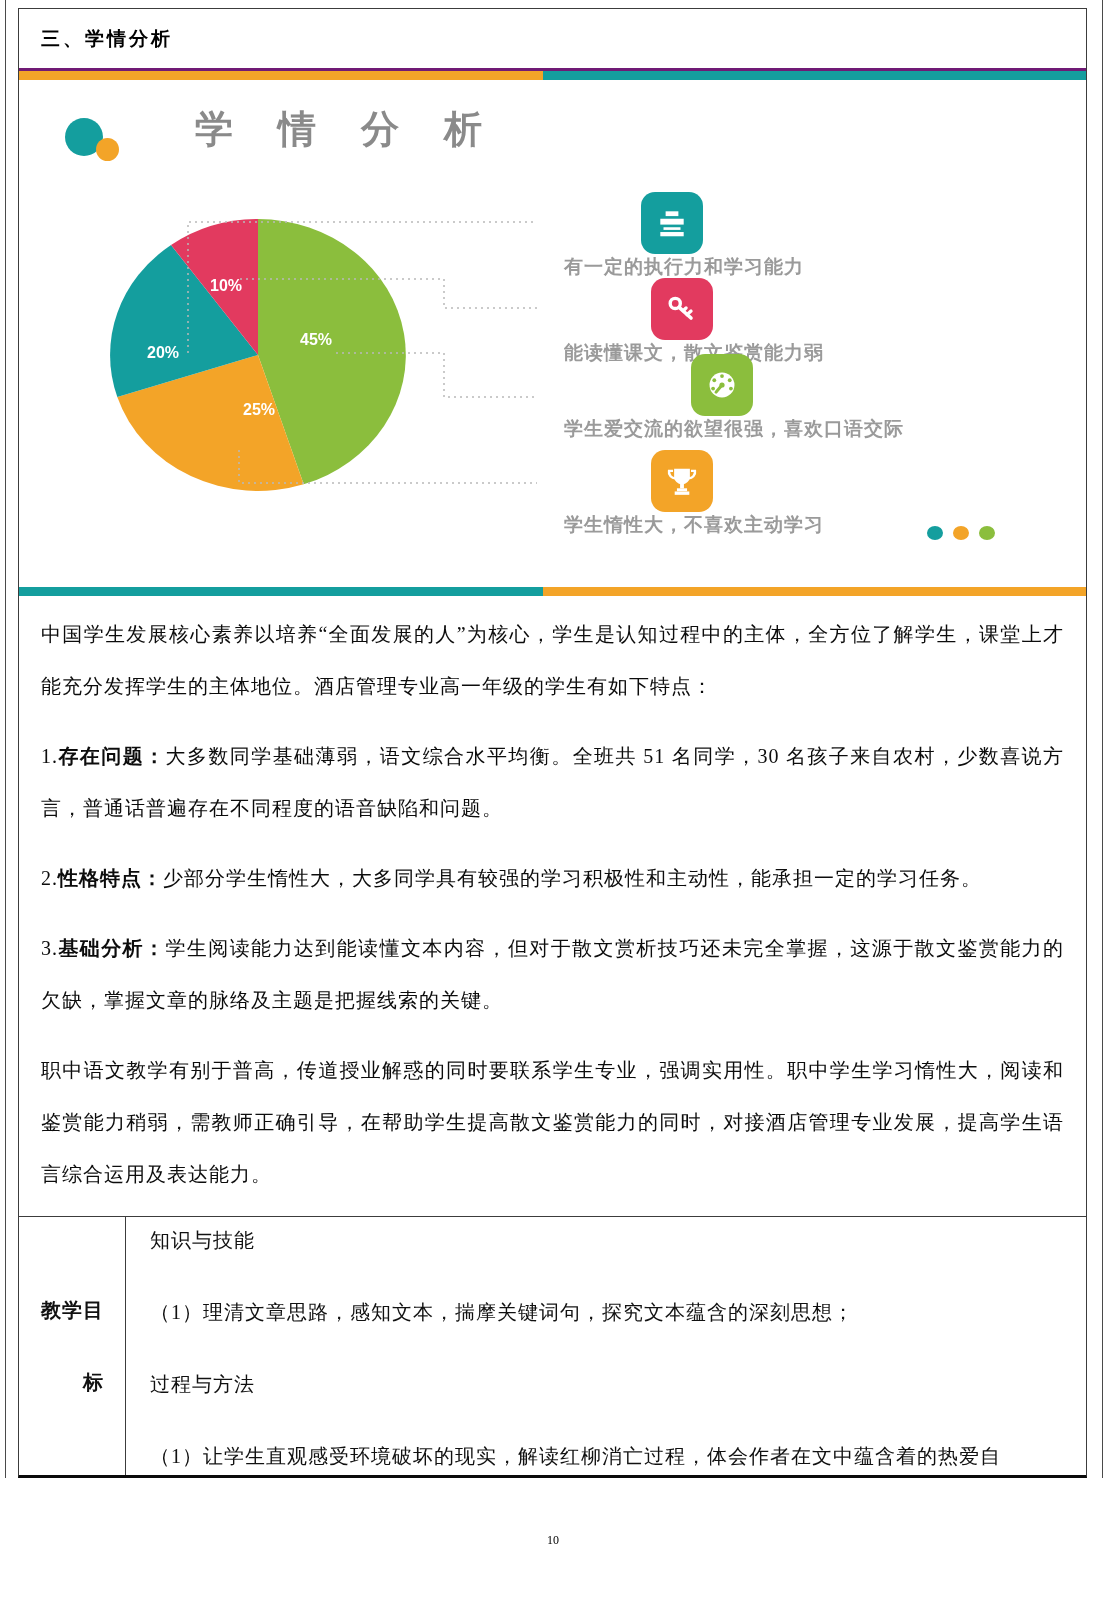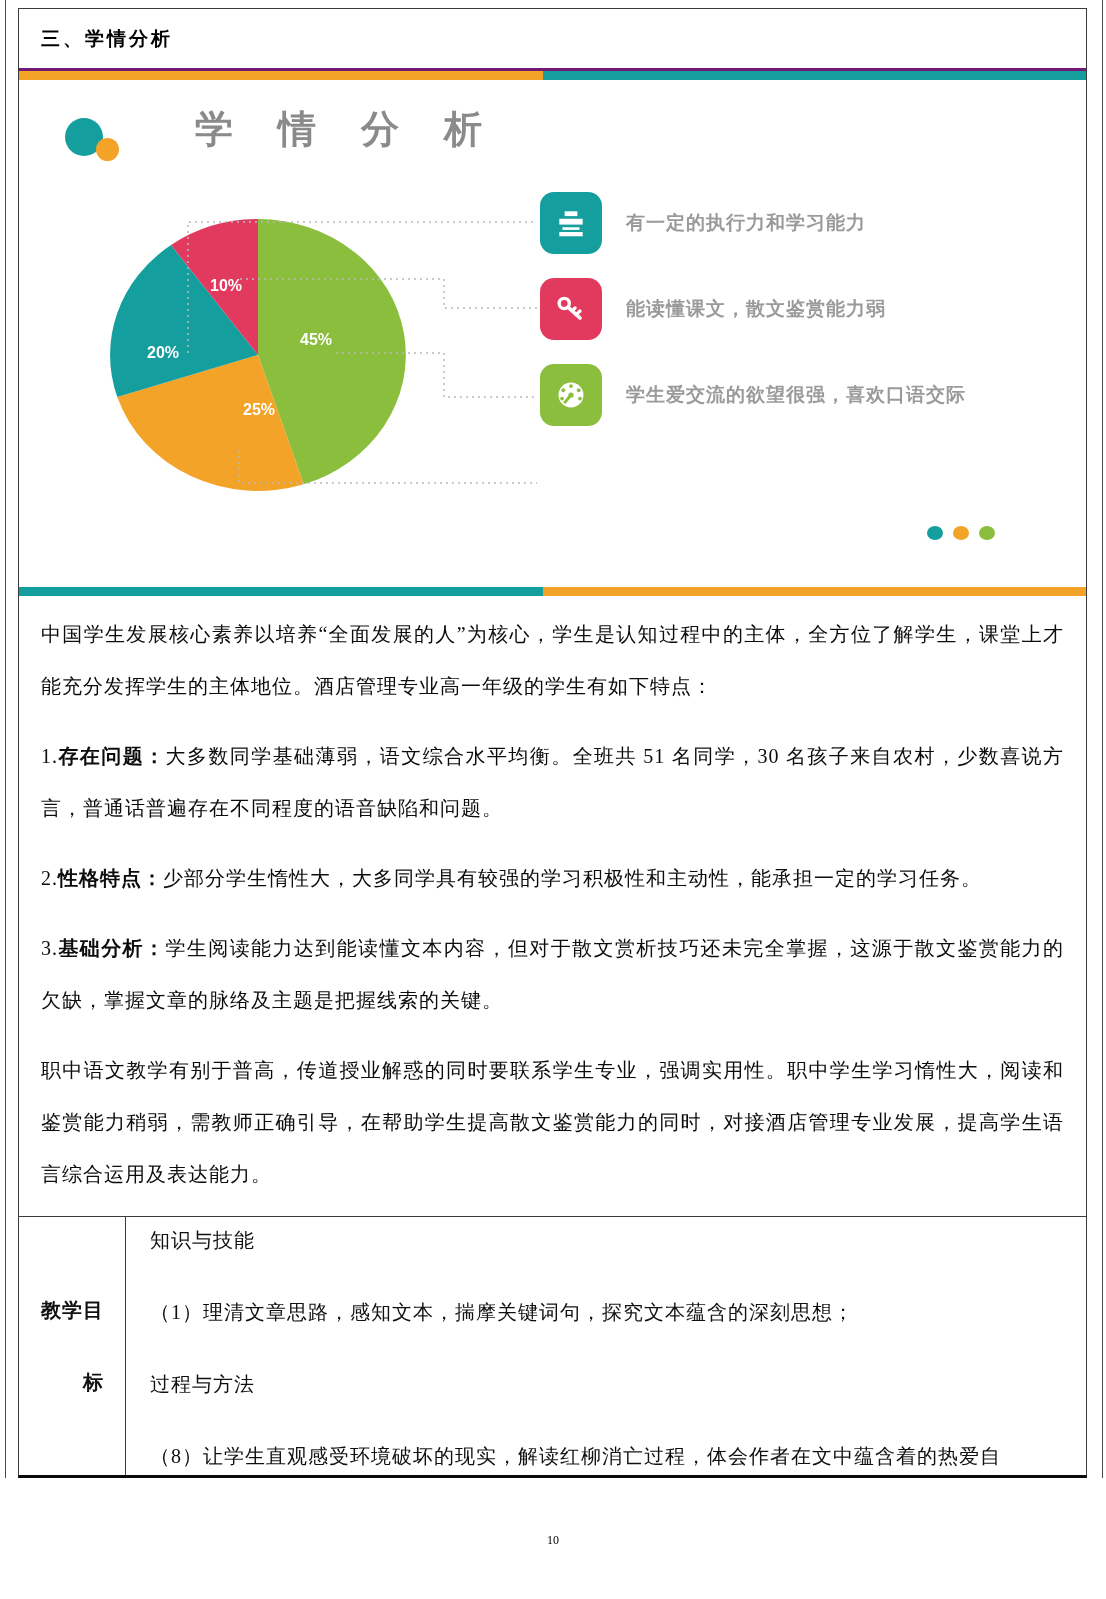--- a/index.html
+++ b/index.html
@@ -19,21 +19,21 @@
   .bar-top{top:62px;} .bar-bottom{top:578px;}
   .half-orange{width:524px;background:#F3A428;} .half-teal{width:524px;background:#149E9E;}
   .fill-teal{flex:1;background:#149E9E;} .fill-orange{flex:1;background:#F3A428;}
   .slide{position:absolute;left:0;top:71px;width:1067px;height:507px;background:#fff;}
   .logo-a{position:absolute;left:46px;top:38px;width:38px;height:38px;border-radius:50%;background:#149E9E;}
   .logo-b{position:absolute;left:77px;top:58px;width:23px;height:23px;border-radius:50%;background:#F3A428;}
   .slide-title{position:absolute;left:176px;top:24px;font-family:"Liberation Sans","DejaVu Sans",sans-serif;
         font-weight:bold;font-size:38px;letter-spacing:45px;color:#8a8a8a;white-space:nowrap;}
   .pie-svg{position:absolute;left:69px;top:125px;}
   .leaders{position:absolute;left:0;top:0;pointer-events:none;}
-  .callout{position:absolute;left:521px;display:flex;align-items:center;height:62px;}
+  .callout{position:absolute;left:521px;display:flex;align-items:center;height:62px;flex-direction:column;}
   .ic{width:62px;height:62px;border-radius:14px;display:flex;align-items:center;justify-content:center;flex:none;}
   .ic-teal{background:#149E9E;} .ic-pink{background:#E23A5F;} .ic-green{background:#8BBE3D;} .ic-orange{background:#F3A428;}
   .callout .txt{margin-left:24px;font-family:"Liberation Sans","DejaVu Sans",sans-serif;
         font-weight:bold;font-size:19px;letter-spacing:1px;color:#9a9a9a;white-space:nowrap;}
   .dots{position:absolute;left:908px;top:446px;display:flex;gap:10px;}
   .dot{width:16px;height:14px;border-radius:50%;}
   .dot-teal{background:#149E9E;}.dot-orange{background:#F3A428;}.dot-green{background:#8BBE3D;}
   
   .text-section{position:absolute;left:0;top:587px;width:100%;box-sizing:border-box;padding:12px 22px 0 22px;}
   .para{font-size:20px;line-height:52px;letter-spacing:1px;text-align:justify;margin:0 0 18px 0;color:#0c0c0c;}
@@ -106,36 +106,49 @@
           <svg width="36" height="36" viewBox="0 0 32 32">
             <circle cx="10" cy="11" r="4.5" fill="none" stroke="#fff" stroke-width="3"></circle>
             <path d="M13.5 14.5 L24 24" stroke="#fff" stroke-width="3.2" fill="none" stroke-linecap="round"></path>
             <path d="M20.5 21 l3.5 -3.2" stroke="#fff" stroke-width="3" fill="none" stroke-linecap="round"></path>
             <path d="M17 17.5 l2.6 -2.4" stroke="#fff" stroke-width="3" fill="none" stroke-linecap="round"></path>
           </svg>
         </div>
         <span class="txt">能读懂课文，散文鉴赏能力弱</span>
       </div>
 
-      <div class="callout" style="top:284px">
+      <div class="callout" style="top:274px">
         <div class="ic ic-green">
           <svg width="38" height="38" viewBox="0 0 32 32">
             <circle cx="16" cy="16" r="10.5" fill="#fff"></circle>
             <circle cx="16" cy="8.5" r="1.6" fill="#8BBE3D"></circle>
             <circle cx="9.5" cy="12" r="1.6" fill="#8BBE3D"></circle>
             <circle cx="22.5" cy="12" r="1.6" fill="#8BBE3D"></circle>
             <circle cx="8.5" cy="19" r="1.6" fill="#8BBE3D"></circle>
             <circle cx="23.5" cy="19" r="1.6" fill="#8BBE3D"></circle>
             <circle cx="16" cy="16" r="2.2" fill="#8BBE3D"></circle>
             <path d="M16 16 L11 22" stroke="#8BBE3D" stroke-width="2.6" stroke-linecap="round"></path>
           </svg>
         </div>
         <span class="txt">学生爱交流的欲望很强，喜欢口语交际</span>
       </div>
 
+      <div class="callout" style="top:370px">
+        <div class="ic ic-orange">
+          <svg width="36" height="36" viewBox="0 0 32 32">
+            <path d="M9 5 h14 v7 a7 7 0 0 1 -14 0 z" fill="#fff"></path>
+            <path d="M8 7 h-3.5 a5.5 5.5 0 0 0 6 6.5" stroke="#fff" stroke-width="2.2" fill="none"></path>
+            <path d="M24 7 h3.5 a5.5 5.5 0 0 1 -6 6.5" stroke="#fff" stroke-width="2.2" fill="none"></path>
+            <rect x="14.3" y="18" width="3.4" height="4.5" fill="#fff"></rect>
+            <rect x="11.5" y="22.5" width="9" height="2.6" fill="#fff"></rect>
+            <rect x="9.5" y="25.3" width="13" height="3" fill="#fff"></rect>
+          </svg>
+        </div>
+        <span class="txt">学生惰性大，不喜欢主动学习</span>
+      </div>
 
       <div class="dots">
         <div class="dot dot-teal"></div>
         <div class="dot dot-orange"></div>
         <div class="dot dot-green"></div>
       </div>
     </div>
 
     <div class="bar bar-bottom">
       <div class="half-teal"></div>
@@ -151,20 +164,20 @@
     </div>
 
     <div class="goal-table">
       <div class="goal-head">
         <div class="gh">教学目标</div>
       </div>
       <div class="goal-body">
         <div class="t-line">知识与技能</div>
         <div class="t-line">（1）理清文章思路，感知文本，揣摩关键词句，探究文本蕴含的深刻思想；</div>
         <div class="t-line">过程与方法</div>
-        <div class="t-line">（8）让学生直观感受环境破坏的现实，解读红柳消亡过程，体会作者在文中蕴含着的热爱自</div>
+        <div class="t-line">（1）让学生直观感受环境破坏的现实，解读红柳消亡过程，体会作者在文中蕴含着的热爱自</div>
       </div>
     </div>
 
   </div>
 
   <div class="page-num">10</div>
 </div>
 
 </body></html>

